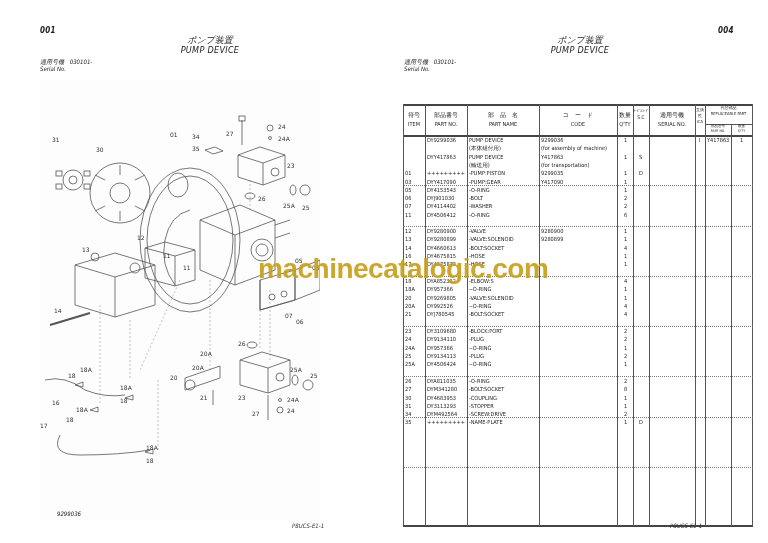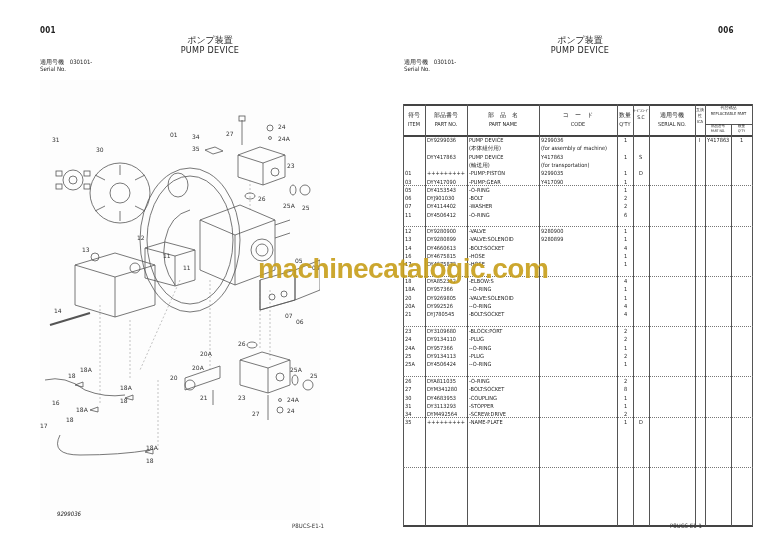--- a/index.html
+++ b/index.html
@@ -1,17 +1,17 @@
 <!DOCTYPE html>
 <html><head>
 <meta charset="utf-8">
 <style>
   html,body{margin:0;padding:0;background:#ffffff;}
   body{width:768px;height:543px;position:relative;overflow:hidden;font-family:"DejaVu Sans Condensed","DejaVu Sans",sans-serif;color:#222;}
-  .abs{position:absolute;}
+  .abs{position:absolute;font-style:italic;}
   .pgnum{font-size:8px;font-weight:bold;letter-spacing:0.2px;}
   .title-jp{font-size:9px;text-align:center;width:200px;}
   .title-en{font-size:9px;text-align:center;width:200px;letter-spacing:0.3px;}
   .serial{font-size:6px;line-height:7px;}
   .footer{font-size:6px;color:#333;}
   .drawing{position:absolute;left:40px;top:80px;width:280px;height:440px;background:#fdfdfd;}
   .watermark{position:absolute;left:258px;top:253px;font-family:"Liberation Sans",sans-serif;font-weight:bold;font-size:28px;color:#c8a01e;letter-spacing:-0.5px;opacity:0.92;white-space:nowrap;z-index:10;}
   
   .tbl{position:absolute;left:403px;top:104px;width:350px;height:432px;}
   .tbl .topline{position:absolute;left:0;top:0;width:350px;height:1.5px;background:#444;}
@@ -183,21 +183,21 @@
         <text x="106" y="383">18</text>
     </g>
   </svg>
 </div>
 
 <div class="abs" style="left:57px;top:510px;font-size:6px;font-style:italic;">9299036</div>
 <div class="abs footer" style="left:292px;top:522px;">P8UCS-E1-1</div>
 
 <div class="watermark">machinecatalogic.com</div>
 
-<div class="abs pgnum" style="left:718px;top:26px;">006</div>
+<div class="abs pgnum" style="left:718px;top:26px;">004</div>
 <div class="abs title-jp" style="left:480px;top:34px;">ポンプ装置</div>
 <div class="abs title-en" style="left:480px;top:45px;">PUMP DEVICE</div>
 <div class="abs serial" style="left:404px;top:58px;">
   <span>適用号機</span>
   <span style="margin-left:4px;">030101-</span><br>
   <span>Serial No.</span>
 </div>
 
 <div class="tbl">
   <div class="topline"></div>

